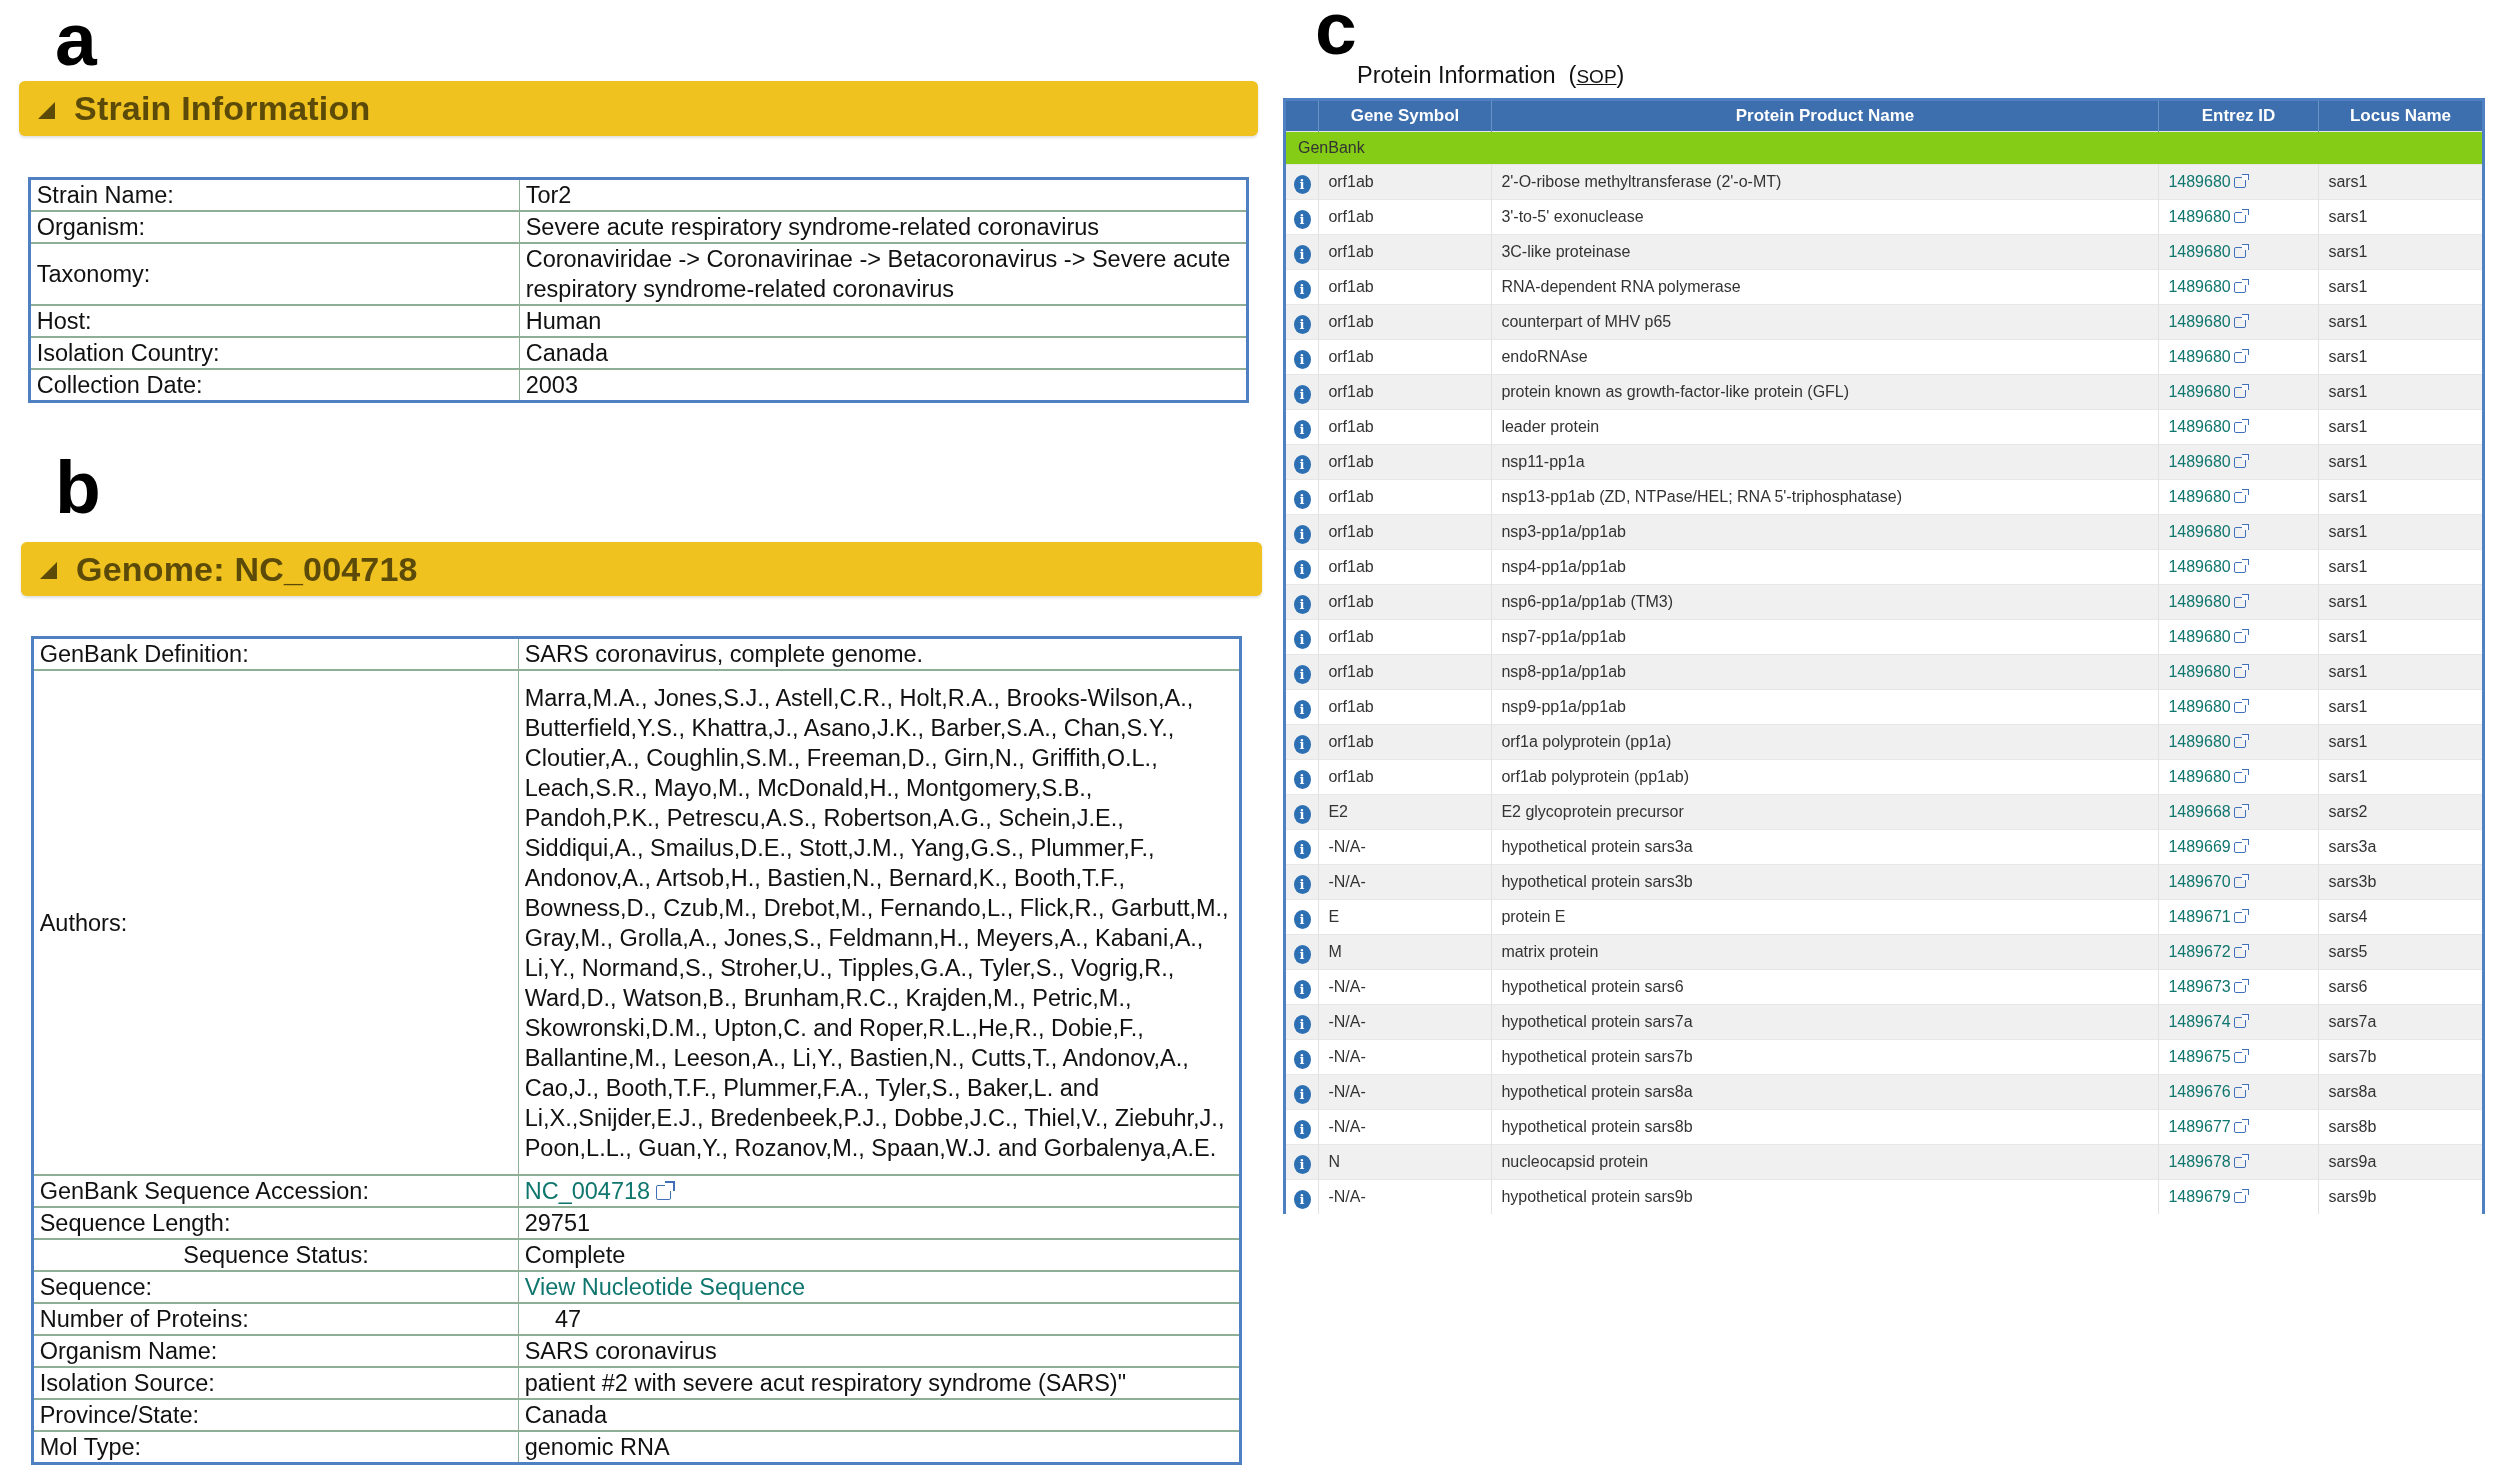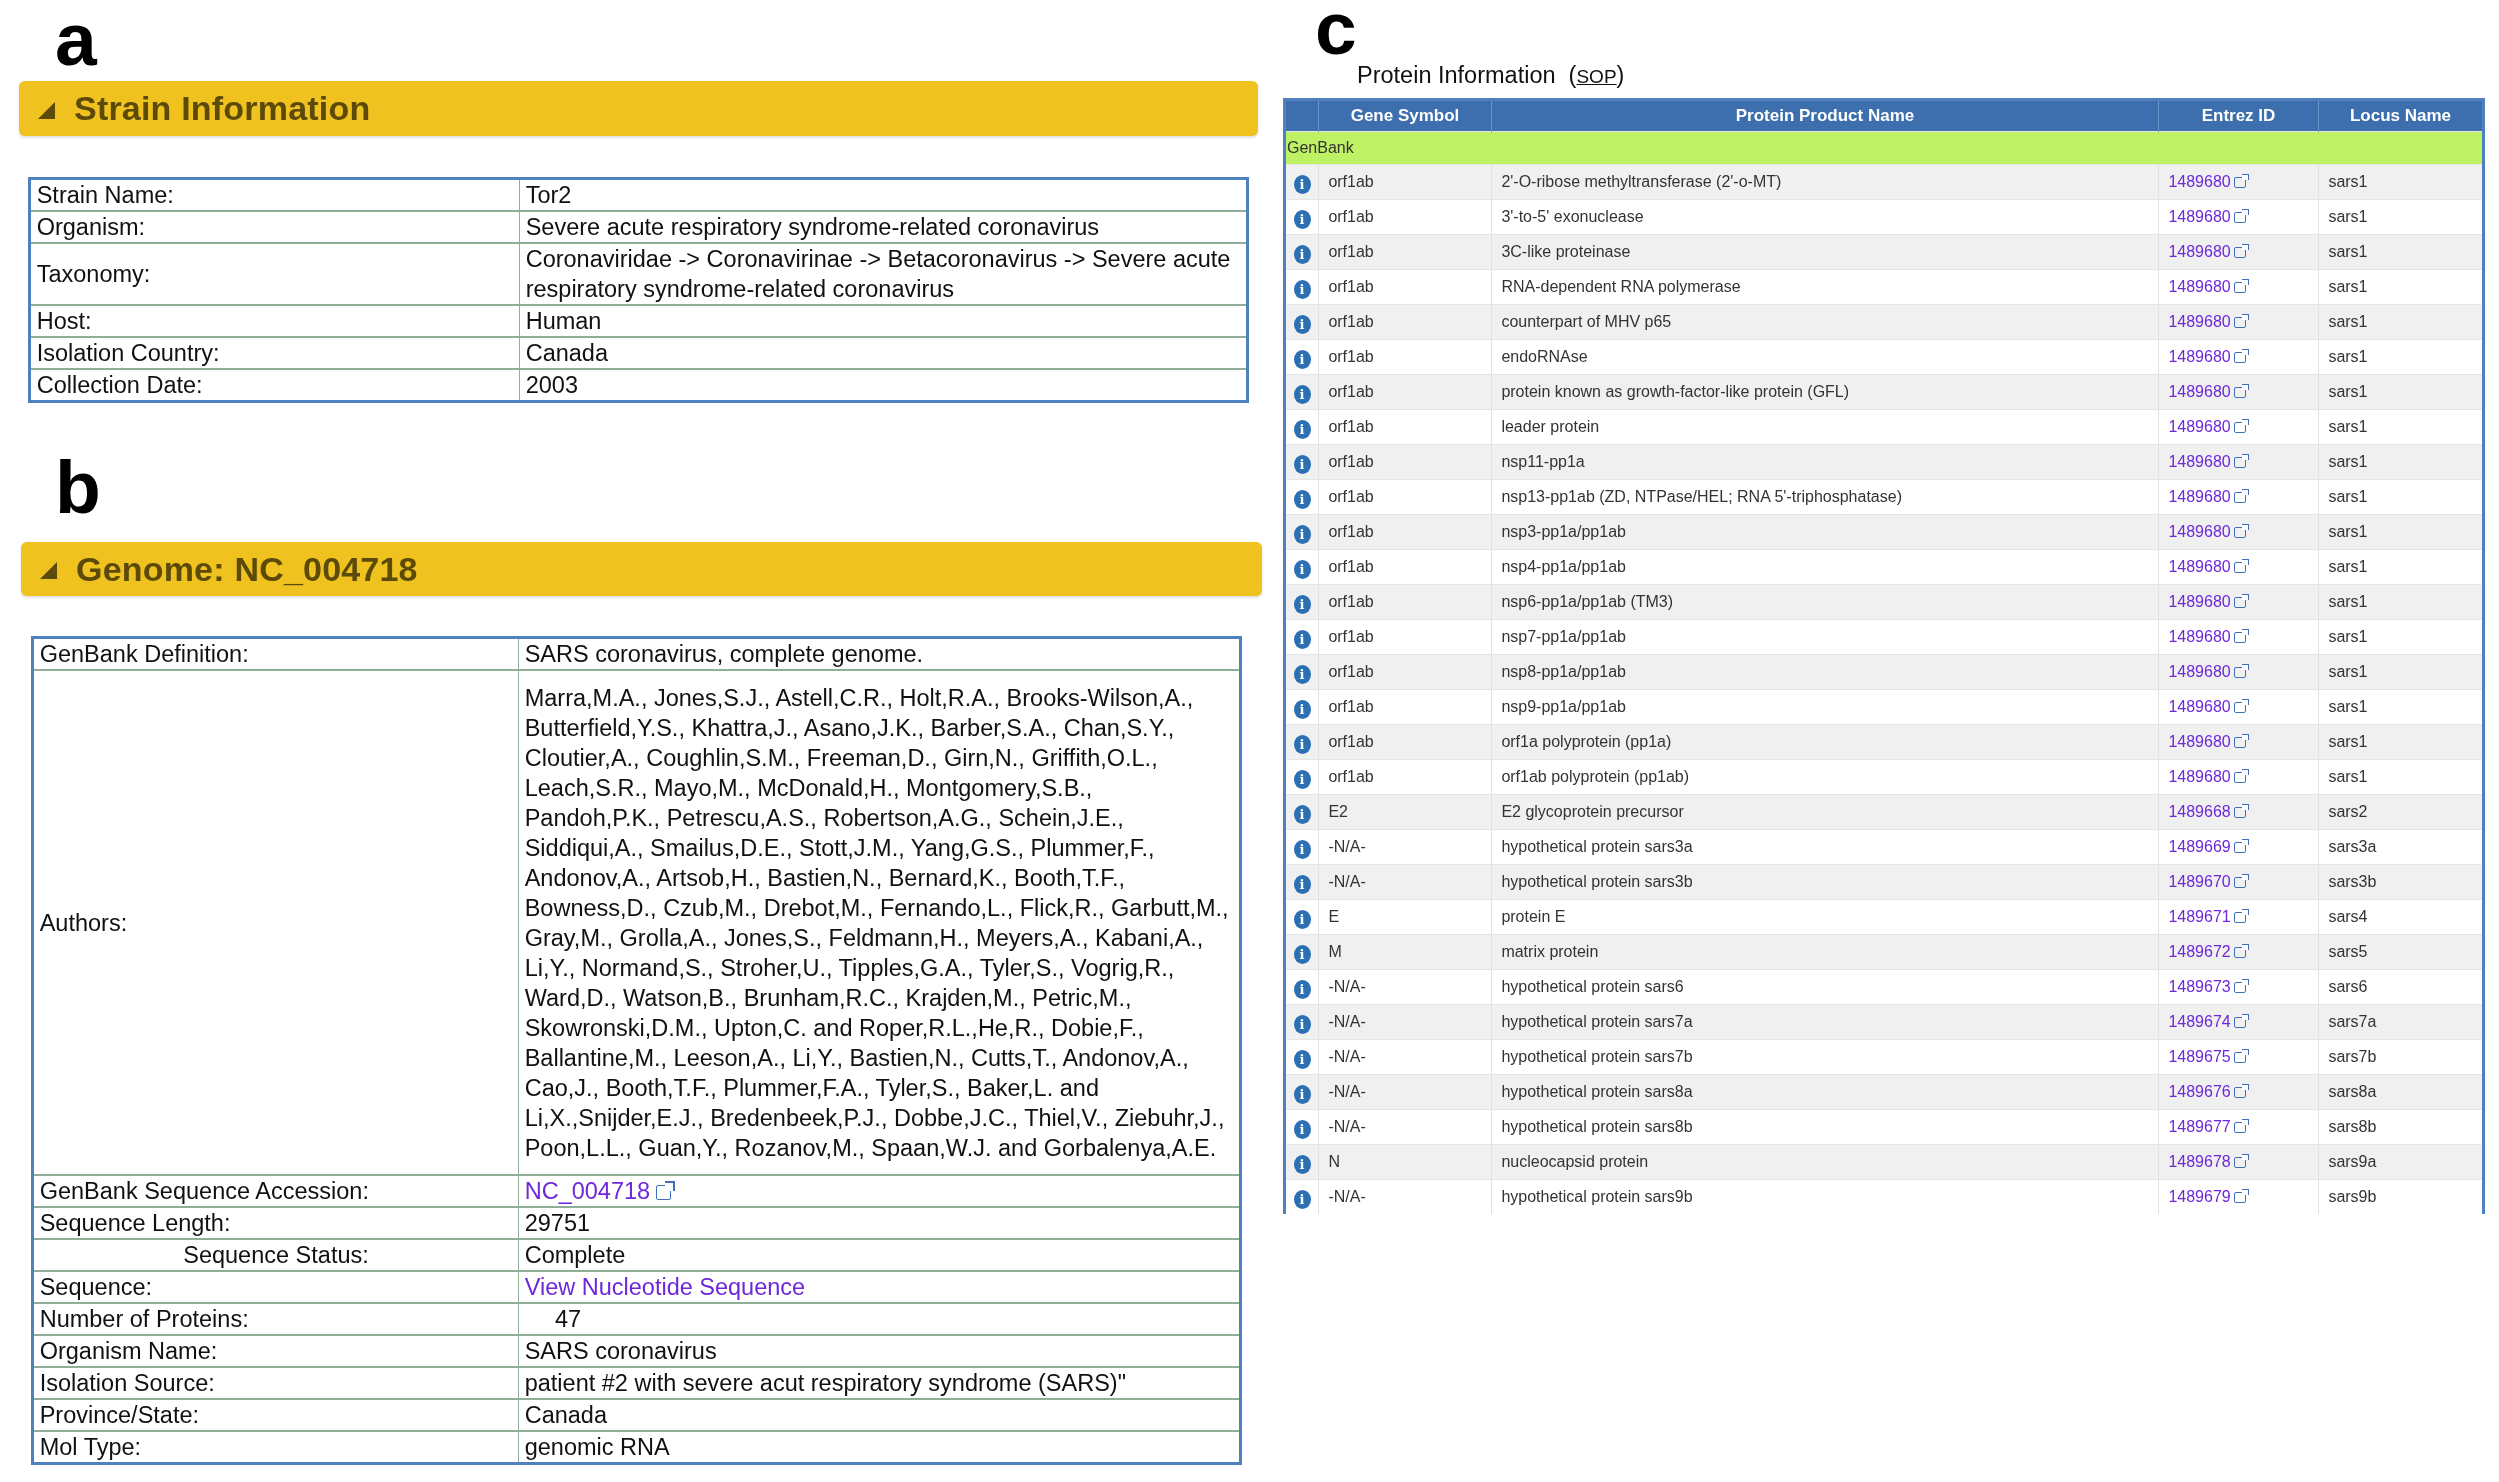--- a/index.html
+++ b/index.html
@@ -5,31 +5,31 @@
   html, body { margin:0; padding:0; background:#ffffff; }
   body { width:2500px; height:1482px; position:relative; overflow:hidden; font-family:"Liberation Sans", sans-serif; color:#111; }
   .panel-letter { position:absolute; font-family:"Liberation Sans", sans-serif; font-weight:bold; font-size:75px; line-height:1; color:#000; }
   .banner { position:absolute; background:#efc21f; border-radius:5.7px; box-shadow:0 1.9px 2.8px rgba(0,0,0,0.12); display:flex; align-items:center; }
   .banner .tri { width:0; height:0; border-left:17px solid transparent; border-bottom:17px solid #5b4a08; margin-left:19px; margin-right:19px; margin-top:3.8px; }
   .banner .title { font-weight:bold; font-size:34px; color:#5b4a08; letter-spacing:0.2px; }
   table.kv { position:absolute; border-collapse:collapse; border:3.8px solid #4f80c1; background:#fff; font-size:23.5px; }
   table.kv td { border-top:2.8px solid #8fae96; padding:0 5.7px; vertical-align:middle; line-height:30px; }
   table.kv tr:first-child td { border-top:none; }
   table.kv td.k { border-right:1.9px solid #8fae96;margin-top:28px; }
-  table.kv a, .link { color:#6d28d9; text-decoration:none; }
+  table.kv a, .link { color:#0f766e; text-decoration:none; }
   .ext { display:inline-block; width:15px; height:15px; border:1.9px solid #3f6fb8; border-radius:1.9px; margin-left:5.7px; position:relative; vertical-align:-0.9px; box-sizing:border-box; }
   .ext::after { content:""; position:absolute; right:-4.7px; top:-4.7px; width:7.5px; height:7.5px; border-top:2.8px solid #3f6fb8; border-right:2.8px solid #3f6fb8; background:#fff; }
   .small-ext { width:11.3px; height:11.3px; border-width:1.4px; margin-left:3.8px; }
   .small-ext::after { right:-3.8px; top:-3.8px; width:5.7px; height:5.7px; border-top-width:1.9px; border-right-width:1.9px; }
   .pi-title { position:absolute; left:1341px; top:62px; font-size:23.5px; color:#111;margin-left:16px; }
   .pi-title .sop { color:#111; text-decoration:underline; font-size:19px; font-variant:small-caps; }
   table.prot { position:absolute; left:1283px; top:98px; width:1202px; border-collapse:collapse; border-left:3.8px solid #4f80c1; border-right:3.8px solid #4f80c1; border-top:3.8px solid #4f80c1; font-size:16px; }
   table.prot th { background:#3d6eae; color:#fff; font-weight:bold; font-size:17px; height:28px; border-right:0.9px solid #6b93c6; text-align:center; }
   table.prot th:last-child { border-right:none; }
-  table.prot tr.group td { background:#bef264; color:#333; height:32px; font-size:16px; padding-left:1px; }
+  table.prot tr.group td { background:#84cc16; color:#333; height:32px; font-size:16px; padding-left:12px; }
   table.prot td { height:34px; border-right:0.9px solid #e2e2e2; border-top:0.9px solid #e6e6e6; padding:0 9.4px; color:#333; white-space:nowrap; }
   table.prot td:last-child { border-right:none; }
   table.prot tr.odd td { background:#f0f0f0; }
   table.prot tr.even td { background:#ffffff; }
   table.prot td.icon-cell { padding:0; text-align:center; width:32px; }
   .info-icon { display:inline-block; width:17px; height:19px; border-radius:50%; background:#2d6fb3; color:#fff; font-weight:bold; font-size:13px; line-height:19px; text-align:center; font-family:"DejaVu Serif", serif; margin-top:5.7px; }
   table.prot td.entrez { color:#3f6fb8; }
 </style>
 </head>
 <body>

